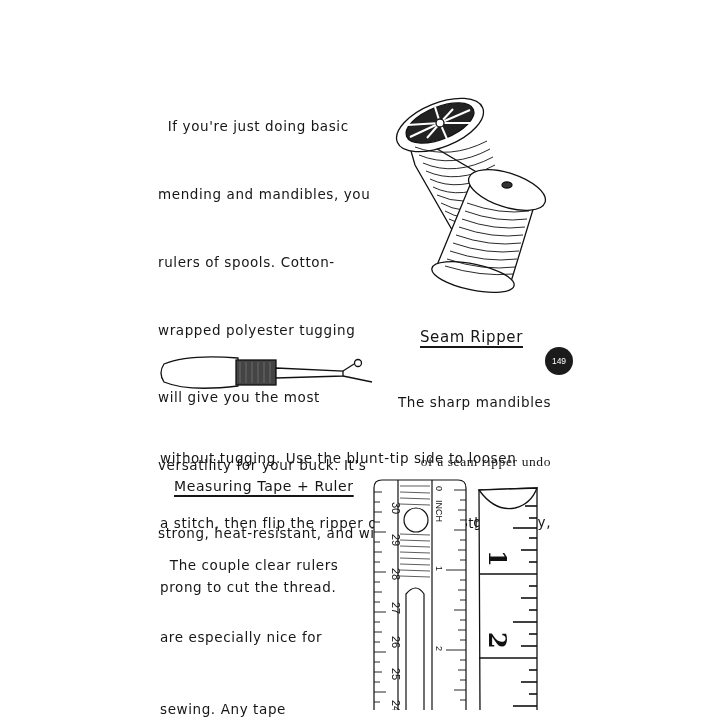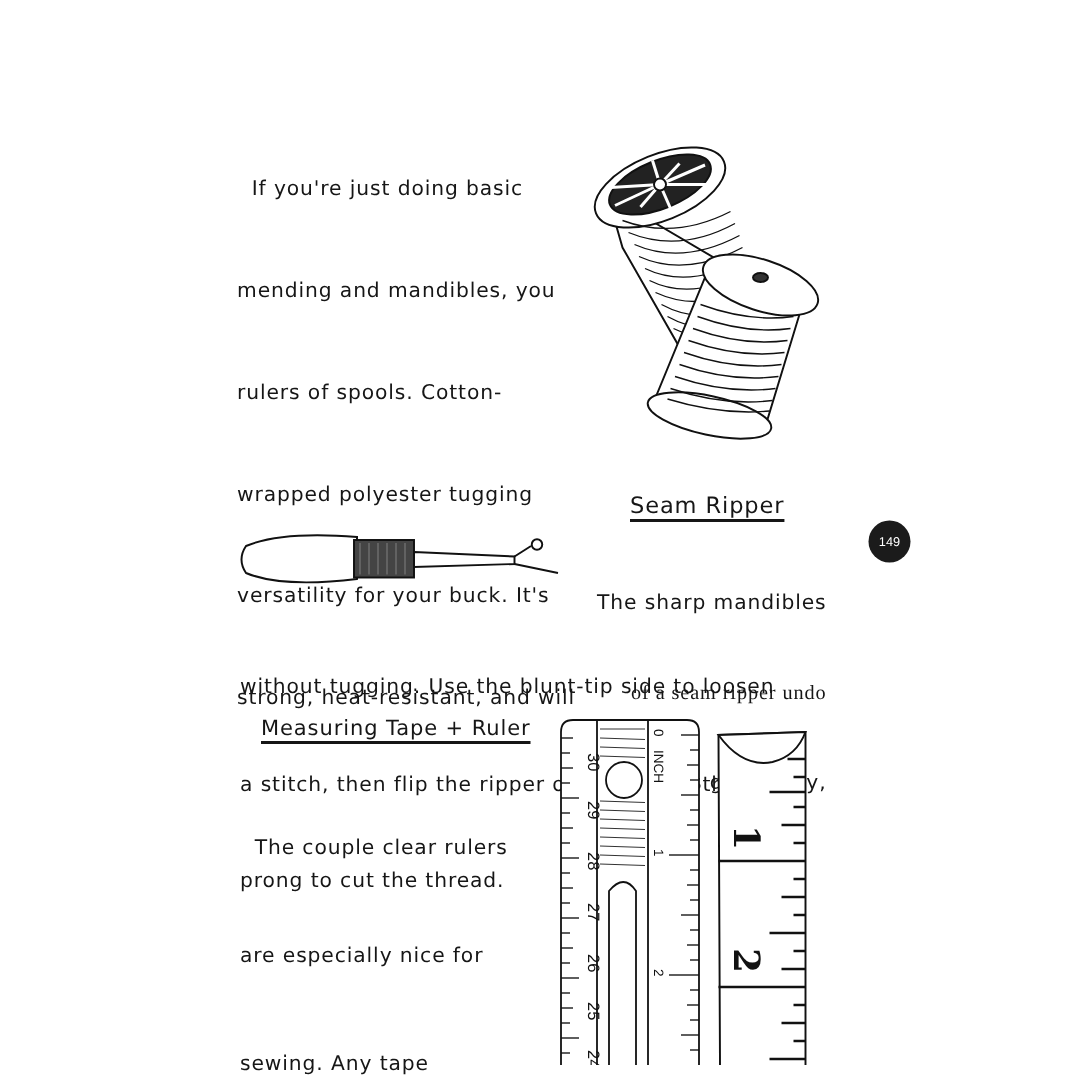--- a/index.html
+++ b/index.html
@@ -1,33 +1,34 @@
 <!DOCTYPE html>
 <html><head>
 <meta charset="utf-8">
 <style>
   html, body { margin:0; padding:0; background:#ffffff; }
   body { width:720px; height:720px; position:relative; overflow:hidden;
          font-family:"DejaVu Sans", sans-serif; color:#111; }
   .hand { font-family:"DejaVu Sans", sans-serif; color:#161616; letter-spacing:0.6px; }
   .para { position:absolute; font-size:13.5px; line-height:22.6px; white-space:pre; }
   .heading { position:absolute; font-size:15px; white-space:pre; text-decoration:underline; text-underline-offset:4px; text-decoration-thickness:1.5px; }
-  .page-badge { position:absolute; left:579px; top:347px; width:28px; height:28px; border-radius:50%;
+  .page-badge { position:absolute; left:545px; top:347px; width:28px; height:28px; border-radius:50%;
                 background:#1b1b1b; color:#fff; font-size:8.5px; display:flex; align-items:center; justify-content:center;
                 font-family:"Liberation Sans", sans-serif; }
   svg { position:absolute; }
 </style>
 </head>
 <body>
 
 <div class="para hand" style="left:158px; top:70px;">
   <div>  If you're just doing basic</div>
   <div>mending and mandibles, you</div>
   <div>rulers of spools. Cotton-</div>
   <div>wrapped polyester tugging</div>
+  <div>will give you the most</div>
   <div>versatility for your buck. It's</div>
   <div>strong, heat-resistant, and will</div>
   
   
   
 </div>
 
 <svg style="left:395px; top:85px;" width="160" height="215" viewBox="0 0 160 215">
 
   <g stroke="#111" fill="none" stroke-width="1.3">

